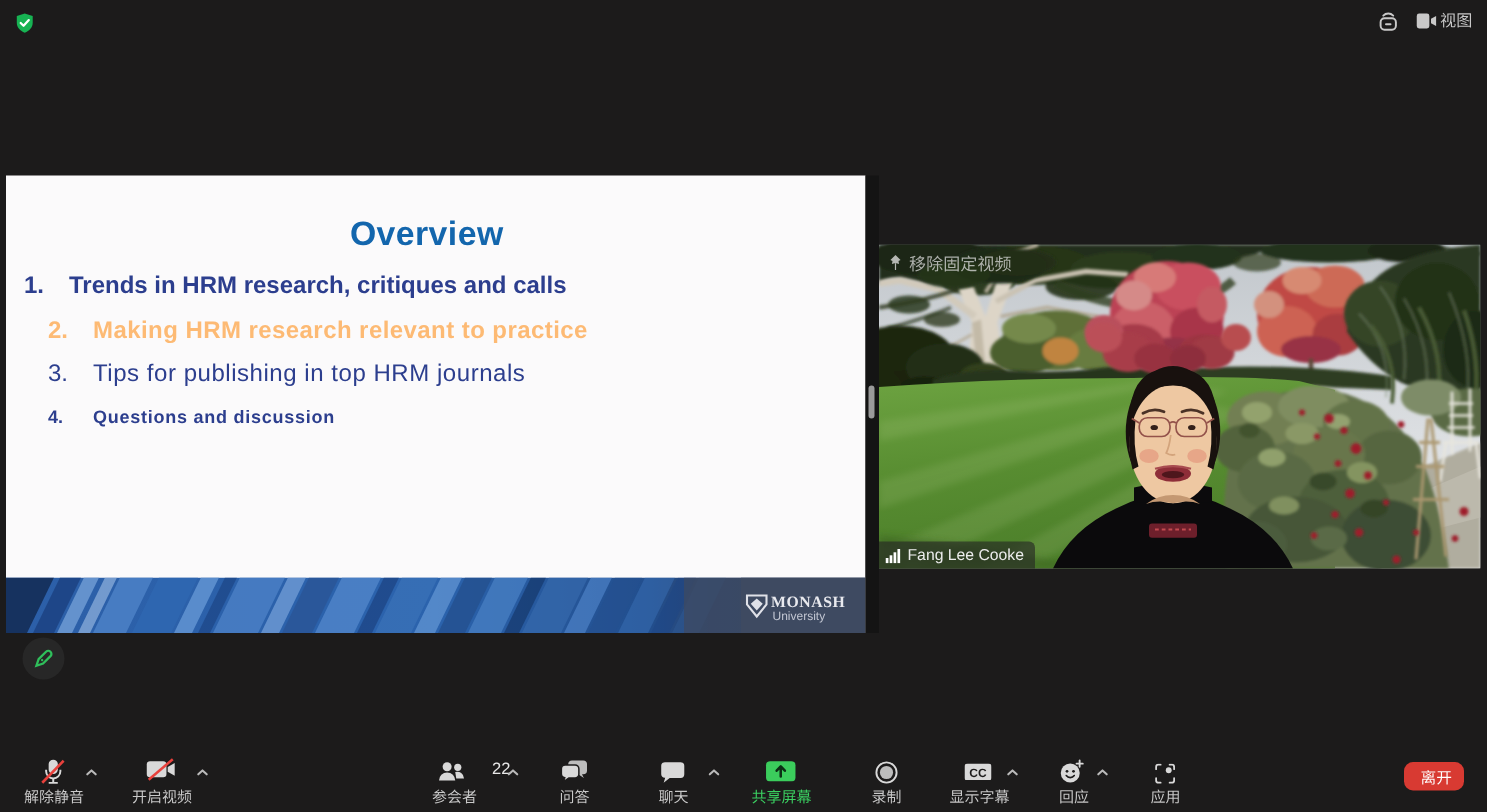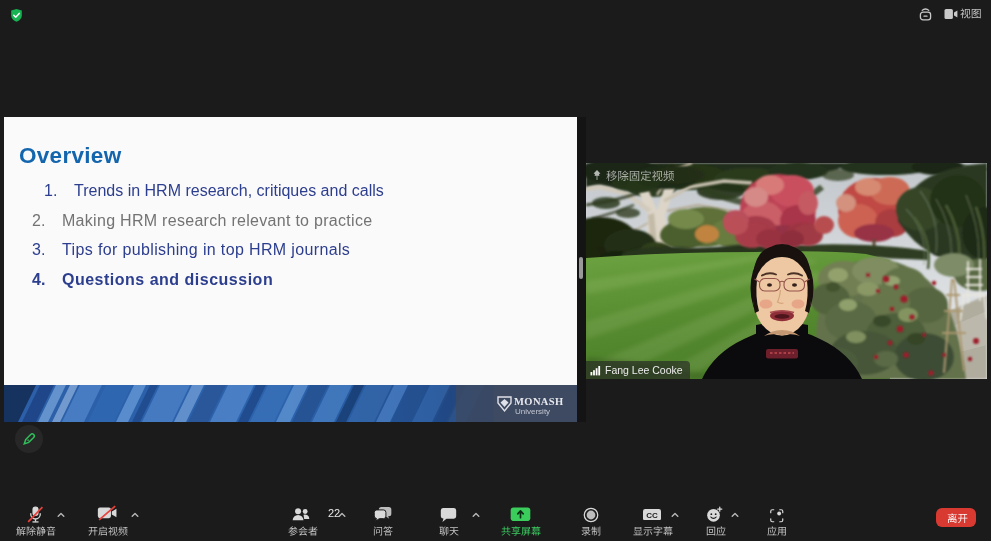--- a/index.html
+++ b/index.html
@@ -16,25 +16,25 @@
 </svg>
 <svg class="abs" style="left:944px;top:8px" width="14" height="12" viewBox="0 0 14 12">
 <rect x="0.5" y="1" width="8.4" height="10" rx="1.6" fill="#c9c9c9"></rect>
 <path d="M10 4.5 L13.4 2.6 V9.4 L10 7.5 Z" fill="#c9c9c9"></path>
 </svg>
 <div style="position:absolute;left:959.8px;top:7.6px;line-height:0"><svg style="" width="21.6" height="12.7" viewBox="0 0 21.6 12.7" fill="#c9c9c9">
       <path transform="translate(0.0,9.50) scale(0.01080,-0.01080)" d="M450 791H907V259H832V725H523V259H450ZM671 276H741V28Q741 7 748 0Q756-8 777-8H858Q876-8 885 5Q893 18 897 54Q900 91 902 163Q917 151 934 144Q951 136 965 133Q960 55 951 11Q943-32 922-48Q901-65 857-65H766Q715-65 693-48Q671-30 671 20ZM637 649H709V452Q709 388 698 316Q686 244 654 173Q622 102 561 36Q500-29 402-81Q398-72 389-62Q381-52 371-41Q362-30 354-25Q449 24 505 83Q562 142 591 205Q619 268 628 332Q637 395 637 454ZM63 668H349V599H63ZM190 374 261 459V-79H190ZM262 441Q272 431 293 409Q313 387 336 360Q359 334 379 311Q398 289 407 279L359 219Q348 236 329 261Q311 287 290 315Q269 342 250 366Q231 390 219 404ZM327 668H343L357 671L397 644Q365 555 313 472Q261 388 199 319Q137 250 74 204Q71 214 65 229Q59 243 52 257Q45 270 39 277Q98 317 154 377Q211 437 256 509Q302 580 327 652ZM154 804 211 838Q241 810 267 775Q294 739 308 713L247 673Q234 701 208 738Q181 775 154 804Z"></path>
       <path transform="translate(10.8,9.50) scale(0.01080,-0.01080)" d="M84 796H917V-80H842V728H156V-80H84ZM126 29H885V-38H126ZM375 279 407 325Q447 317 491 304Q535 292 576 277Q616 263 644 250L613 199Q585 213 544 228Q504 244 460 257Q415 270 375 279ZM414 708 477 686Q449 641 410 598Q372 554 330 517Q287 480 245 452Q240 459 230 467Q220 476 210 484Q200 492 192 497Q256 535 316 591Q376 646 414 708ZM681 628H695L706 631L749 606Q711 544 650 492Q590 441 516 401Q443 361 364 332Q286 303 210 285Q206 294 201 306Q195 318 188 328Q181 339 174 346Q248 361 324 386Q400 411 469 446Q539 481 594 524Q649 567 681 617ZM370 573Q414 521 486 477Q558 433 645 402Q733 370 823 353Q813 344 800 327Q788 310 781 296Q690 316 601 352Q513 388 438 438Q364 488 315 548ZM391 628H704V570H351ZM275 152 310 203Q361 197 416 188Q472 178 527 166Q582 155 630 142Q679 129 715 117L682 61Q634 78 565 96Q496 113 420 128Q344 144 275 152Z"></path>
     </svg></div>
 <div class="abs" style="left:4px;top:117px;width:573px;height:305px;background:#fbfafb"></div>
-<div class="abs" style="left:19px;top:143px;width:561px;text-align:left;font-size:22.5px;font-weight:bold;color:#1366ad;letter-spacing:0.3px">Overview</div>
-<div class="abs" style="left:44px;top:182.0px;font-size:16px;font-weight:normal;color:#2c3e8e;white-space:nowrap"><span style="display:inline-block;width:30px;letter-spacing:0">1.</span><span style="letter-spacing:0px">Trends in HRM research, critiques and calls</span></div>
-<div class="abs" style="left:32px;top:211.5px;font-size:16px;font-weight:normal;color:#737373;white-space:nowrap"><span style="display:inline-block;width:30px;letter-spacing:0">2.</span><span style="letter-spacing:0.29px">Making HRM research relevant to practice</span></div>
+<div class="abs" style="left:4px;top:143px;width:561px;text-align:center;font-size:22.5px;font-weight:bold;color:#1366ad;letter-spacing:0.3px">Overview</div>
+<div class="abs" style="left:16px;top:182.0px;font-size:16px;font-weight:bold;color:#2c3e8e;white-space:nowrap"><span style="display:inline-block;width:30px;letter-spacing:0">1.</span><span style="letter-spacing:0px">Trends in HRM research, critiques and calls</span></div>
+<div class="abs" style="left:32px;top:211.5px;font-size:16px;font-weight:bold;color:#fdba74;white-space:nowrap"><span style="display:inline-block;width:30px;letter-spacing:0">2.</span><span style="letter-spacing:0.29px">Making HRM research relevant to practice</span></div>
 <div class="abs" style="left:32px;top:241.0px;font-size:16px;font-weight:normal;color:#2c3e8e;white-space:nowrap"><span style="display:inline-block;width:30px;letter-spacing:0">3.</span><span style="letter-spacing:0.36px">Tips for publishing in top HRM journals</span></div>
-<div class="abs" style="left:32px;top:270.5px;font-size:16px;font-weight:bold;color:#2c3e8e;white-space:nowrap"><span style="display:inline-block;width:30px;letter-spacing:0">4.</span><span style="letter-spacing:0.5px">Questions and discussion</span></div>
+<div class="abs" style="left:32px;top:270.5px;font-size:12px;font-weight:bold;color:#2c3e8e;white-space:nowrap"><span style="display:inline-block;width:30px;letter-spacing:0">4.</span><span style="letter-spacing:0.5px">Questions and discussion</span></div>
 <svg class="abs" style="left:4px;top:385px" width="573" height="37" viewBox="0 0 573 37">
 <defs>
 <linearGradient id="bandg" x1="0" y1="0" x2="1" y2="0">
  <stop offset="0" stop-color="#2c5fa8"></stop>
         <stop offset="0.5" stop-color="#2b63ad"></stop>
  <stop offset="0.75" stop-color="#224e8d"></stop>
         <stop offset="0.82" stop-color="#2c4671"></stop>
  <stop offset="1" stop-color="#3e4a61"></stop>
 </linearGradient>
 </defs>

